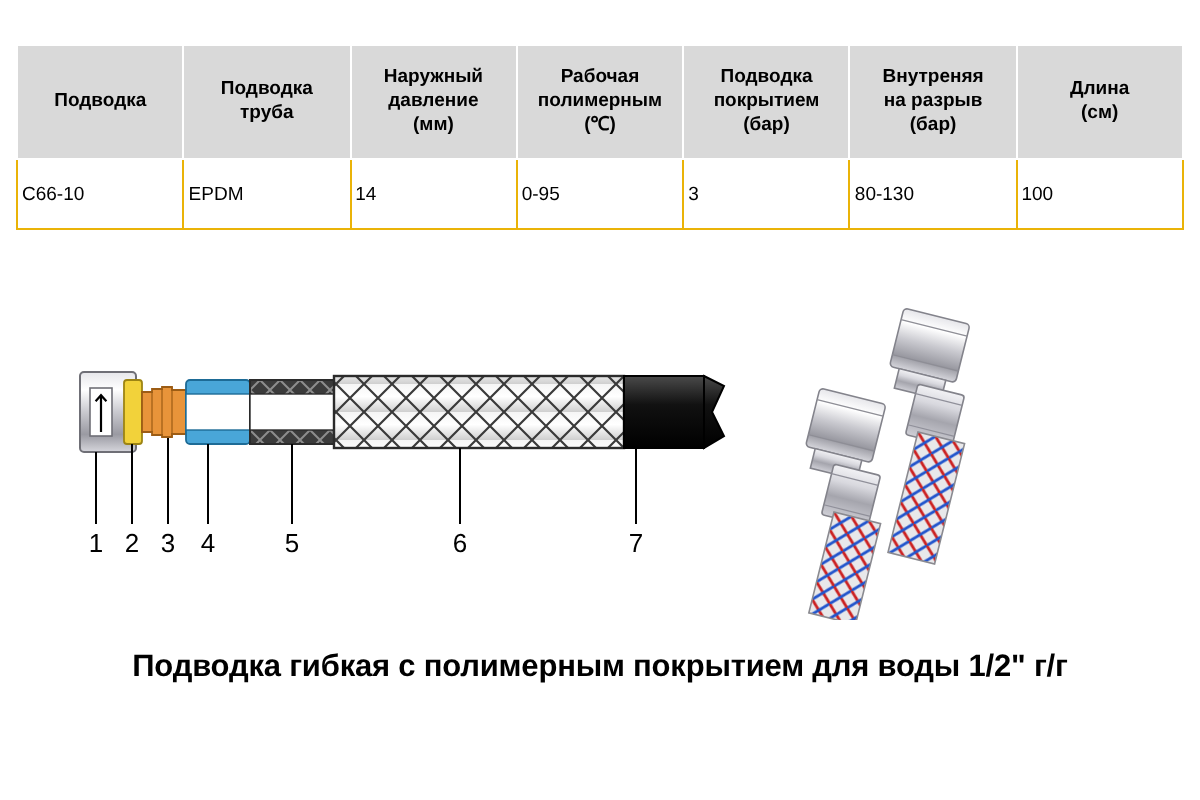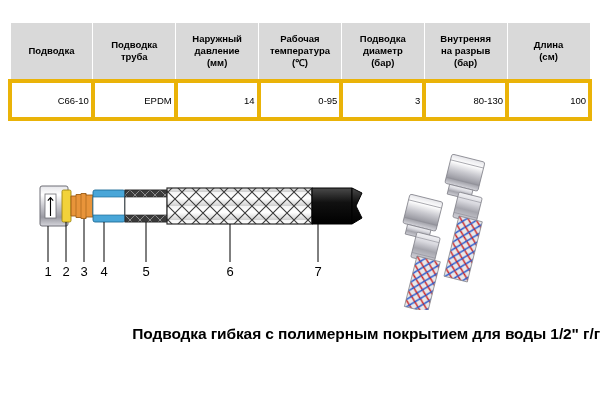--- a/index.html
+++ b/index.html
@@ -32,23 +32,23 @@
     font-weight: bold;
     color: #000000;
     padding: 5px 2px;
     line-height: 1.25;
     text-align: center;
     vertical-align: middle;
     height: 46px;
   }
   .spec-table td {
     background: #ffffff;
-    border: 4px solid #eab308;
+    border: 1px solid #eab308;
     font-size: 9.5px;
-    text-align: right;
+    text-align: left;
     vertical-align: middle;
     padding: 6px 2px;
     height: 22px;
   }
   .hdr-unit {
     display: block;
     font-weight: bold;
   }
 
   
@@ -62,21 +62,21 @@
   .diagram svg {
     display: block;
   }
 
   
   .caption {
     position: absolute;
     left: 0;
     top: 325px;
     width: 600px;
-    text-align: right;
+    text-align: center;
     font-size: 15.5px;
     font-weight: bold;
     letter-spacing: -0.1px;
   }
 </style>
 </head>
 <body>
 
 <table class="spec-table">
   <thead>
@@ -88,26 +88,26 @@
         <span>Подводка</span>
         <span class="hdr-unit">труба</span>
       </th>
       <th>
         <span>Наружный</span>
         <span class="hdr-unit">давление</span>
         <span class="hdr-unit">(мм)</span>
       </th>
       <th>
         <span>Рабочая</span>
-        <span class="hdr-unit">температура</span>
+        <span class="hdr-unit">полимерным</span>
         <span class="hdr-unit">(℃)</span>
       </th>
       <th>
         <span>Подводка</span>
-        <span class="hdr-unit">диаметр</span>
+        <span class="hdr-unit">покрытием</span>
         <span class="hdr-unit">(бар)</span>
       </th>
       <th>
         <span>Внутреняя</span>
         <span class="hdr-unit">на разрыв</span>
         <span class="hdr-unit">(бар)</span>
       </th>
       <th>
         <span>Длина</span>
         <span class="hdr-unit">(см)</span>

